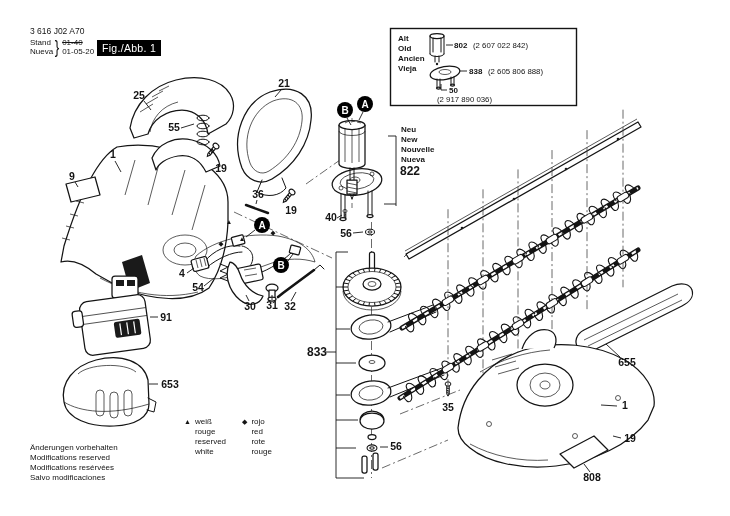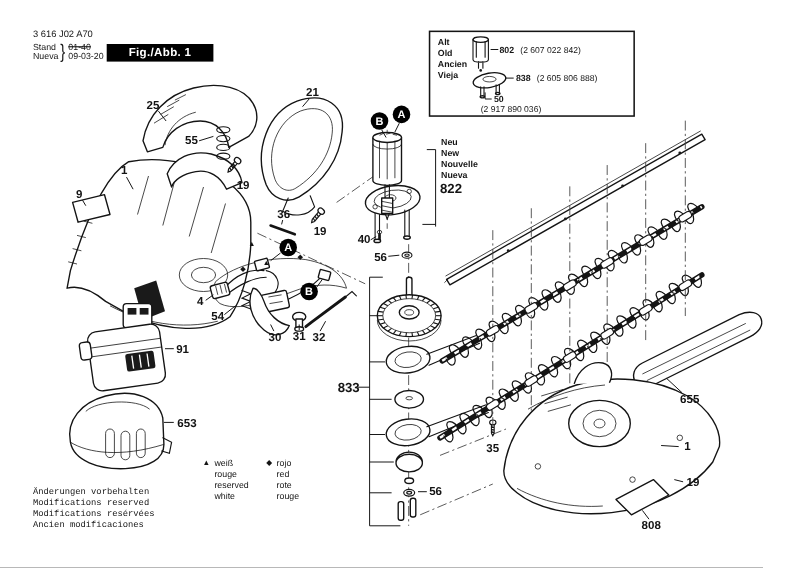--- a/index.html
+++ b/index.html
@@ -18,23 +18,23 @@
   text.bs{font-size:8px;font-weight:700;}
   text.cd{font-size:7.8px;}
   text.wb{fill:#fff;font-size:10px;font-weight:700;text-anchor:middle;}
   text.sym{font-size:6.5px;text-anchor:middle;}
   .hdr{position:absolute;left:30px;top:26px;font-size:8.5px;line-height:10px;}
   .hdr-row{display:flex;align-items:center;margin-top:2px;}
   .hdr-labels div{font-size:8px;line-height:9px;}
   .brace{font-size:18px;font-weight:400;margin:0 2px 0 1px;transform:scaleX(.75);}
   .hdr-dates div{font-size:8px;line-height:9px;}
   .strike{text-decoration:line-through;}
-  .figbox{position:absolute;left:97px;top:40px;background:#000;color:#fff;font-weight:700;
-          font-size:10.5px;padding:2px 20px;letter-spacing:.3px;}
-  .fnotes{position:absolute;left:30px;top:443px;font-size:8px;line-height:10px;font-family:Liberation Mono, monospace;}
+  .figbox{position:absolute;left:97px;top:40px;background:#000;color:#fff;font-weight:400;
+          font-size:10.5px;padding:2px 5px;letter-spacing:.3px;}
+  .fnotes{position:absolute;left:30px;top:443px;font-size:8px;line-height:10px;}
   .legend{position:absolute;left:184px;top:417px;display:flex;gap:16px;font-size:8px;line-height:10px;}
   .leg-col{display:flex;gap:4px;}
   .leg-sym{font-size:7px;line-height:10px;}
 </style>
 </head>
 <body>
 
 <div id="page">
 
 <svg id="art" width="730" height="516" viewBox="0 0 730 516">
@@ -459,31 +459,31 @@
 <div class="hdr">
   <div>3 616 J02 A70</div>
   <div class="hdr-row">
     <div class="hdr-labels">
       <div>Stand</div>
       <div>Nueva</div>
     </div>
     <div class="brace">}</div>
     <div class="hdr-dates">
       <div class="strike">01-40</div>
-      <div>09-03-20</div>
+      <div>01-05-20</div>
     </div>
   </div>
 </div>
 <div class="figbox">Fig./Abb. 1</div>
 
 <div class="fnotes">
   <div>Änderungen vorbehalten</div>
   <div>Modifications reserved</div>
   <div>Modifications resérvées</div>
-  <div>Ancien modificaciones</div>
+  <div>Salvo modificaciones</div>
 </div>
 <div class="legend">
   <div class="leg-col">
     <span class="leg-sym">▲</span>
     <div class="leg-words">
       <div>weiß</div>
       <div>rouge</div>
       <div>reserved</div>
       <div>white</div>
     </div>

